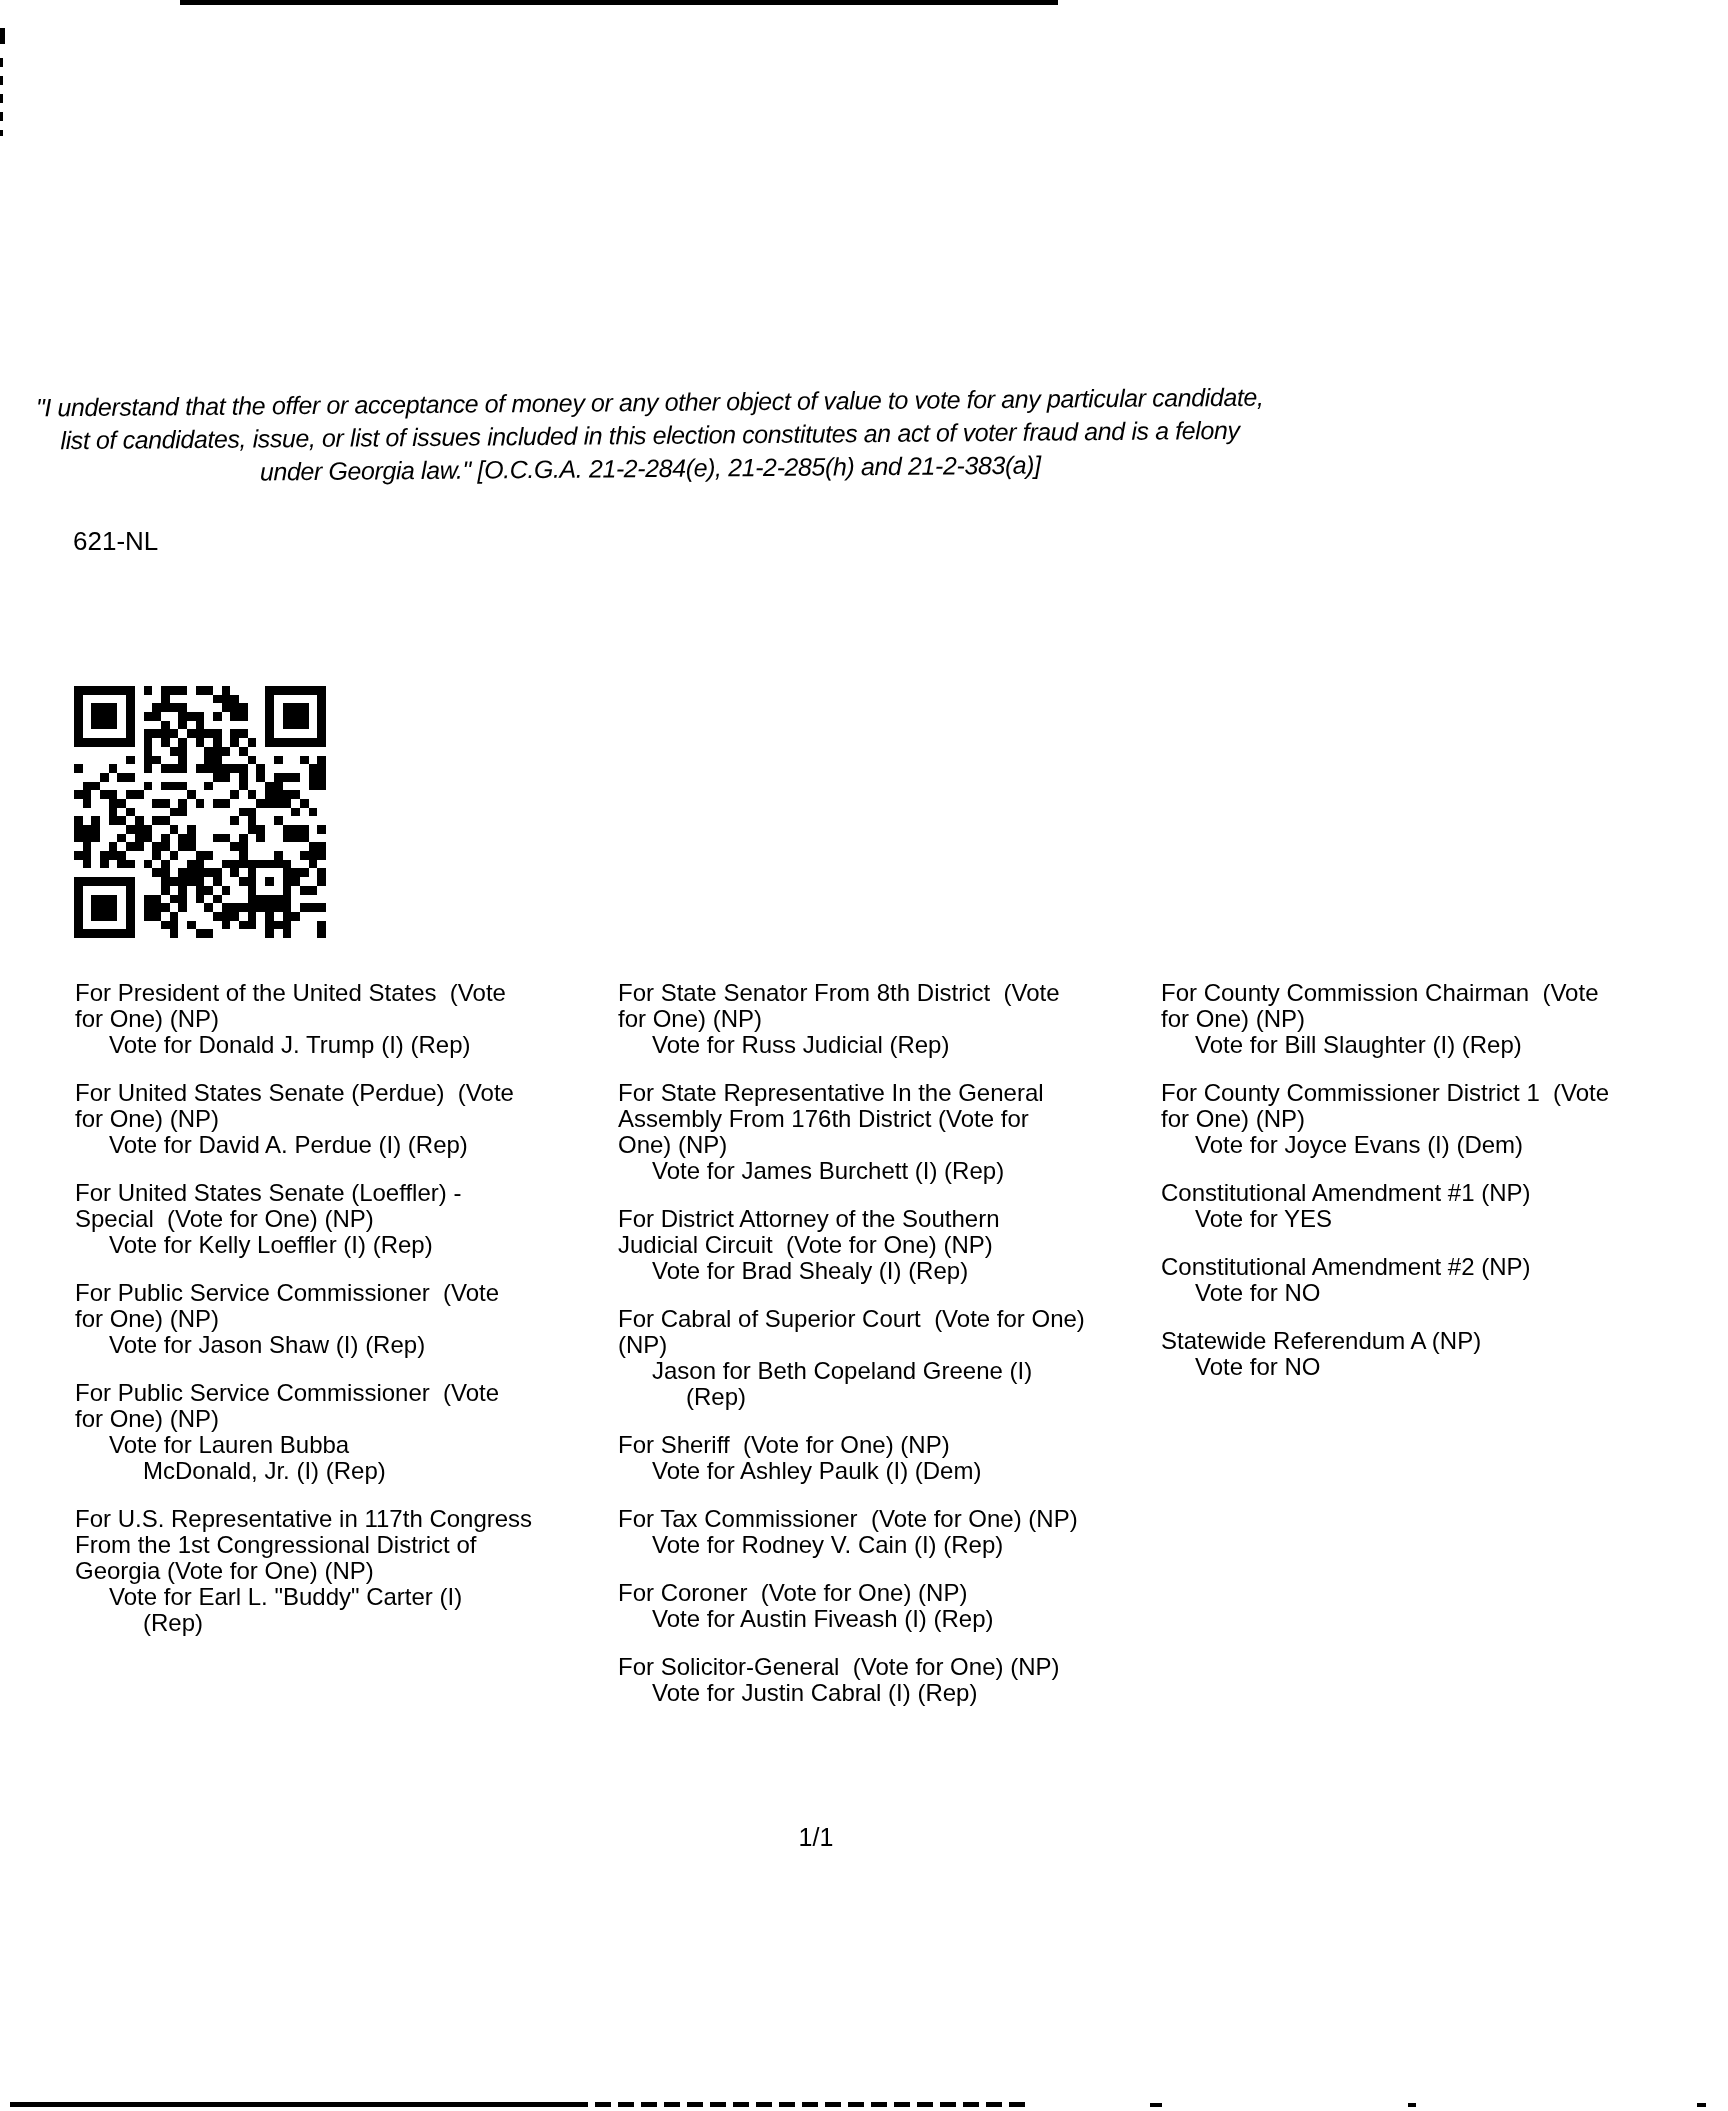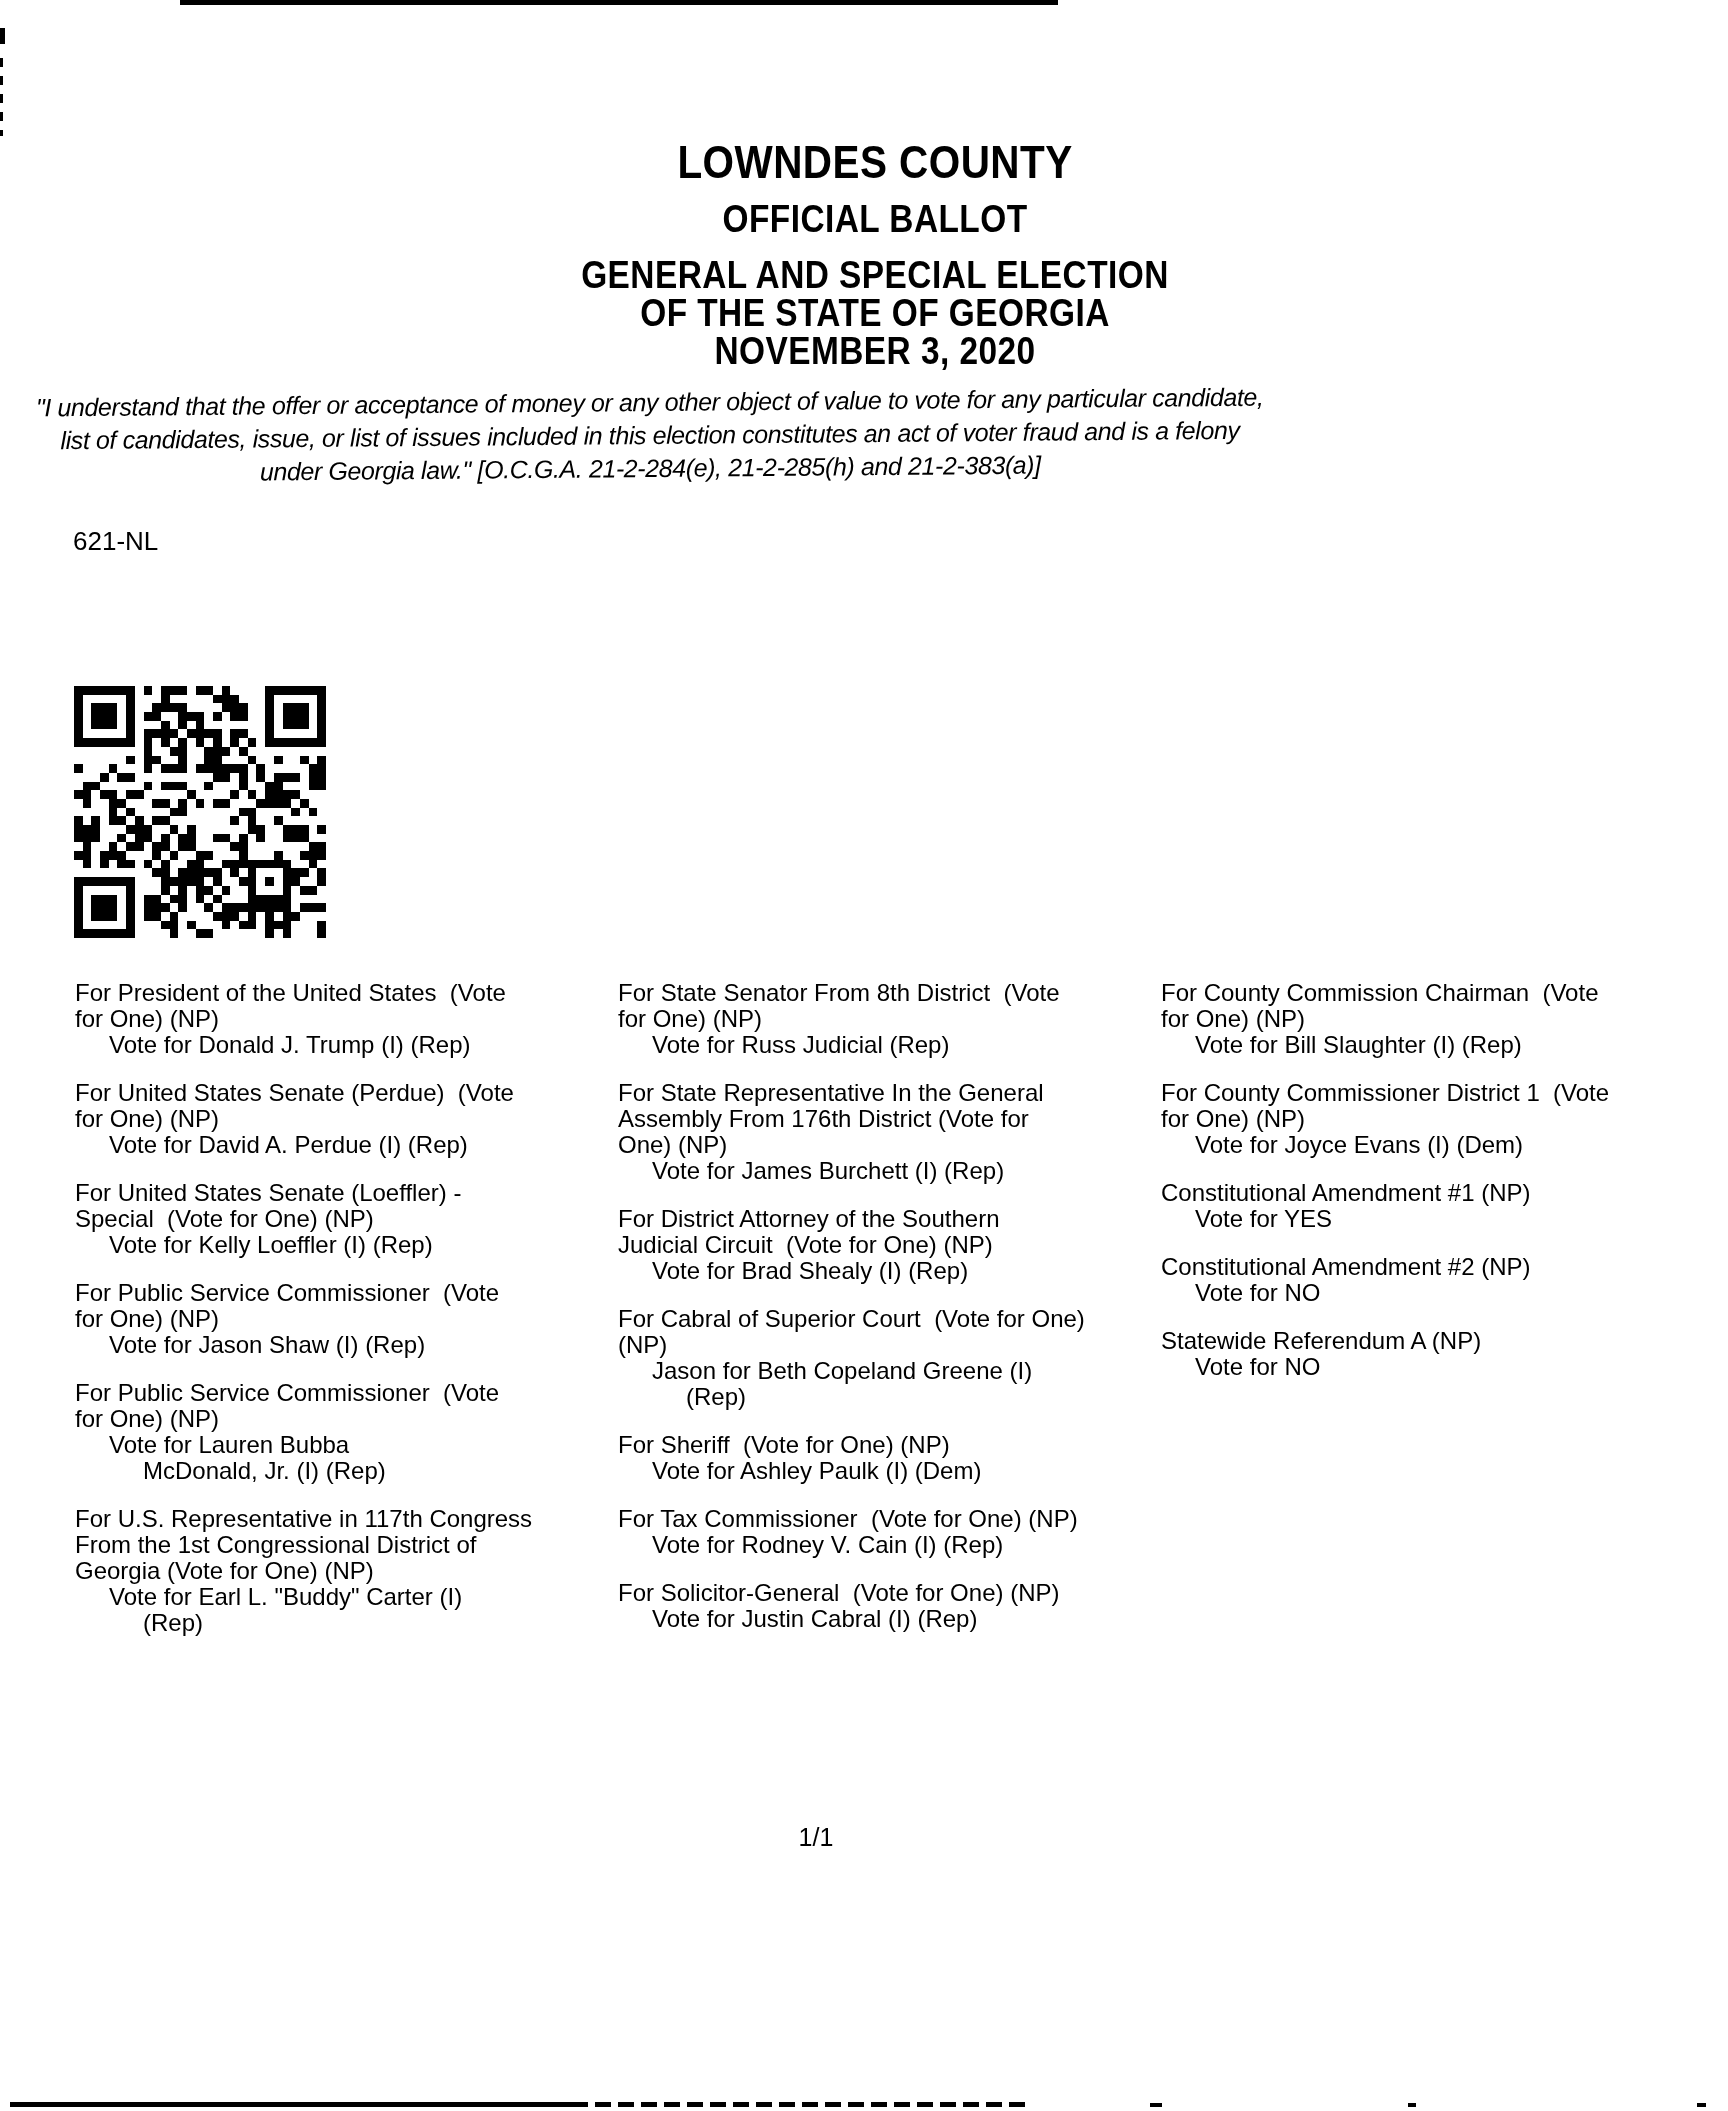--- a/index.html
+++ b/index.html
@@ -54,27 +54,20 @@
 </style>
 </head>
 <body>
 
 <div class="page">
 
   <div class="top-line"></div>
   <div class="left-mark"></div>
   <div class="left-dashes"></div>
 
-  <header class="hdr">
-    <div class="hdr-line h-county">LOWNDES COUNTY</div>
-    <div class="hdr-line h-ballot">OFFICIAL BALLOT</div>
-    <div class="hdr-line h-elect">GENERAL AND SPECIAL ELECTION</div>
-    <div class="hdr-line h-elect">OF THE STATE OF GEORGIA</div>
-    <div class="hdr-line h-elect">NOVEMBER 3, 2020</div>
-  </header>
 
   <div class="disclaimer">
     <div>"I understand that the offer or acceptance of money or any other object of value to vote for any particular candidate,</div>
     <div>list of candidates, issue, or list of issues included in this election constitutes an act of voter fraud and is a felony</div>
     <div>under Georgia law." [O.C.G.A. 21-2-284(e), 21-2-285(h) and 21-2-383(a)]</div>
   </div>
 
   <div class="ballot-code">621-NL</div>
 
   <svg id="qr" class="qr" viewBox="0 0 29 29" width="260" height="252" fill="#000" shape-rendering="crispEdges" role="img" aria-label="QR code">
@@ -557,20 +550,24 @@
   <div class="contest">
     <div class="contest-title">For Sheriff  (Vote for One) (NP)</div>
   <div class="vote-line">Vote for Ashley Paulk (I) (Dem)</div>
         </div>
 
   <div class="contest">
     <div class="contest-title">For Tax Commissioner  (Vote for One) (NP)</div>
   <div class="vote-line">Vote for Rodney V. Cain (I) (Rep)</div>
         </div>
 
+  <div class="contest">
+    <div class="contest-title">For Coroner  (Vote for One) (NP)</div>
+  <div class="vote-line">Vote for Austin Fiveash (I) (Rep)</div>
+        </div>
 
   <div class="contest">
     <div class="contest-title">For Solicitor-General  (Vote for One) (NP)</div>
   <div class="vote-line">Vote for Justin Cabral (I) (Rep)</div>
         </div>
 </section>
     <section class="col col2">
   <div class="contest">
     <div class="contest-title">For County Commission Chairman  (Vote
 for One) (NP)</div>

